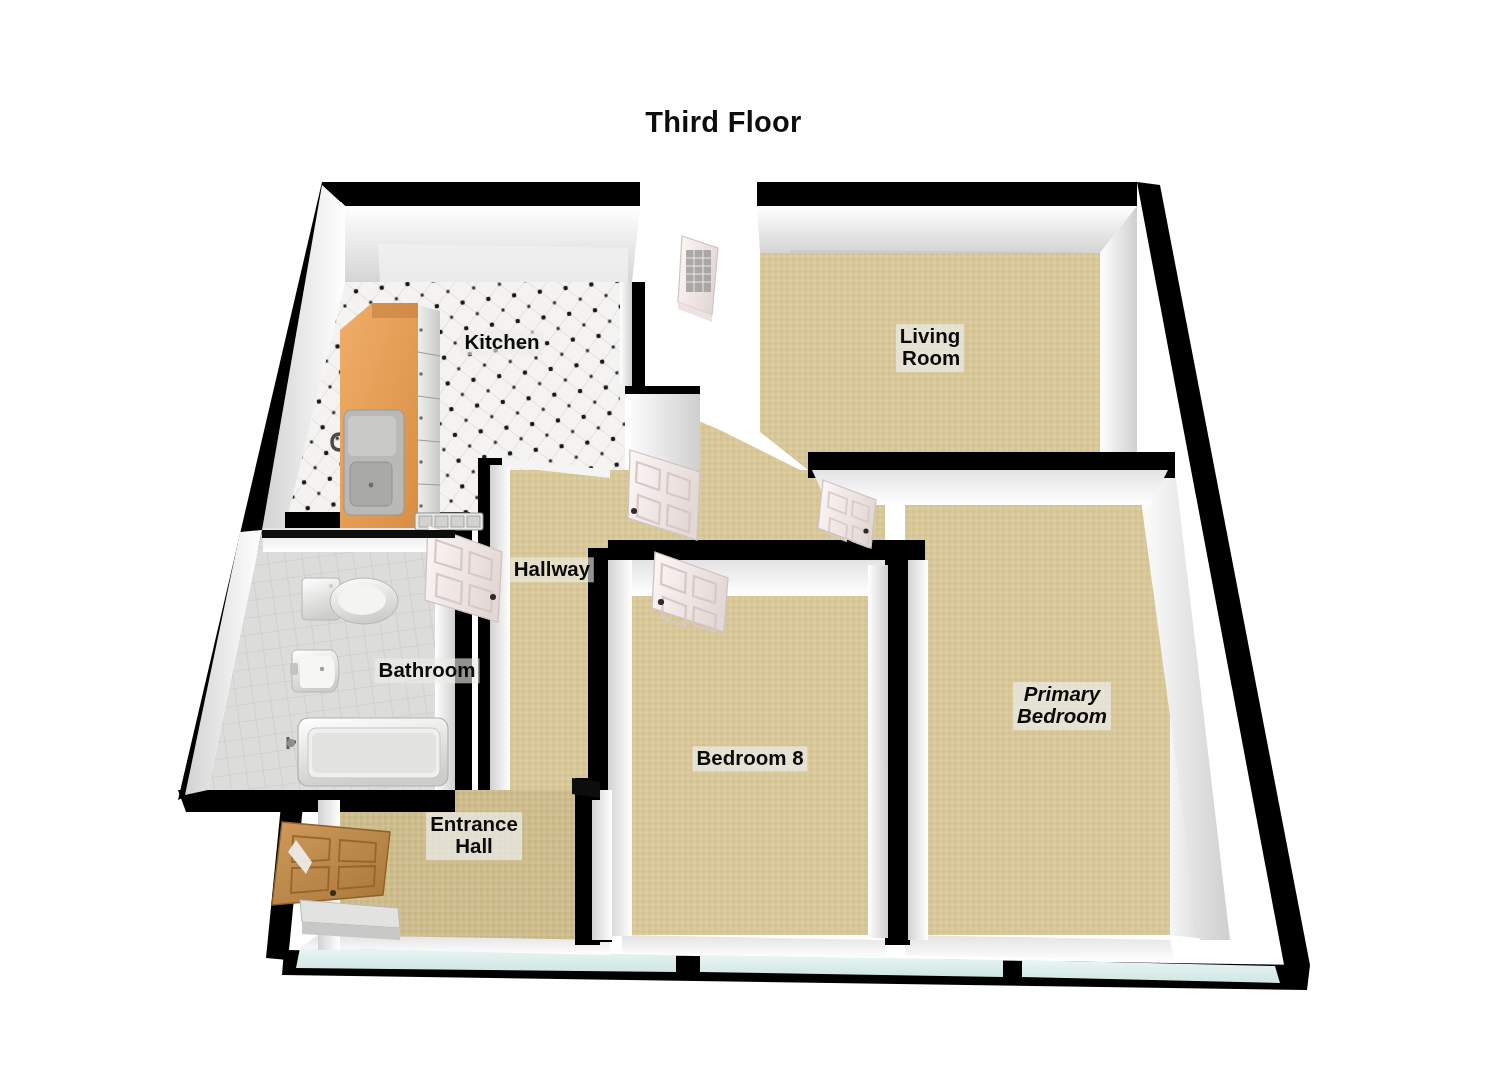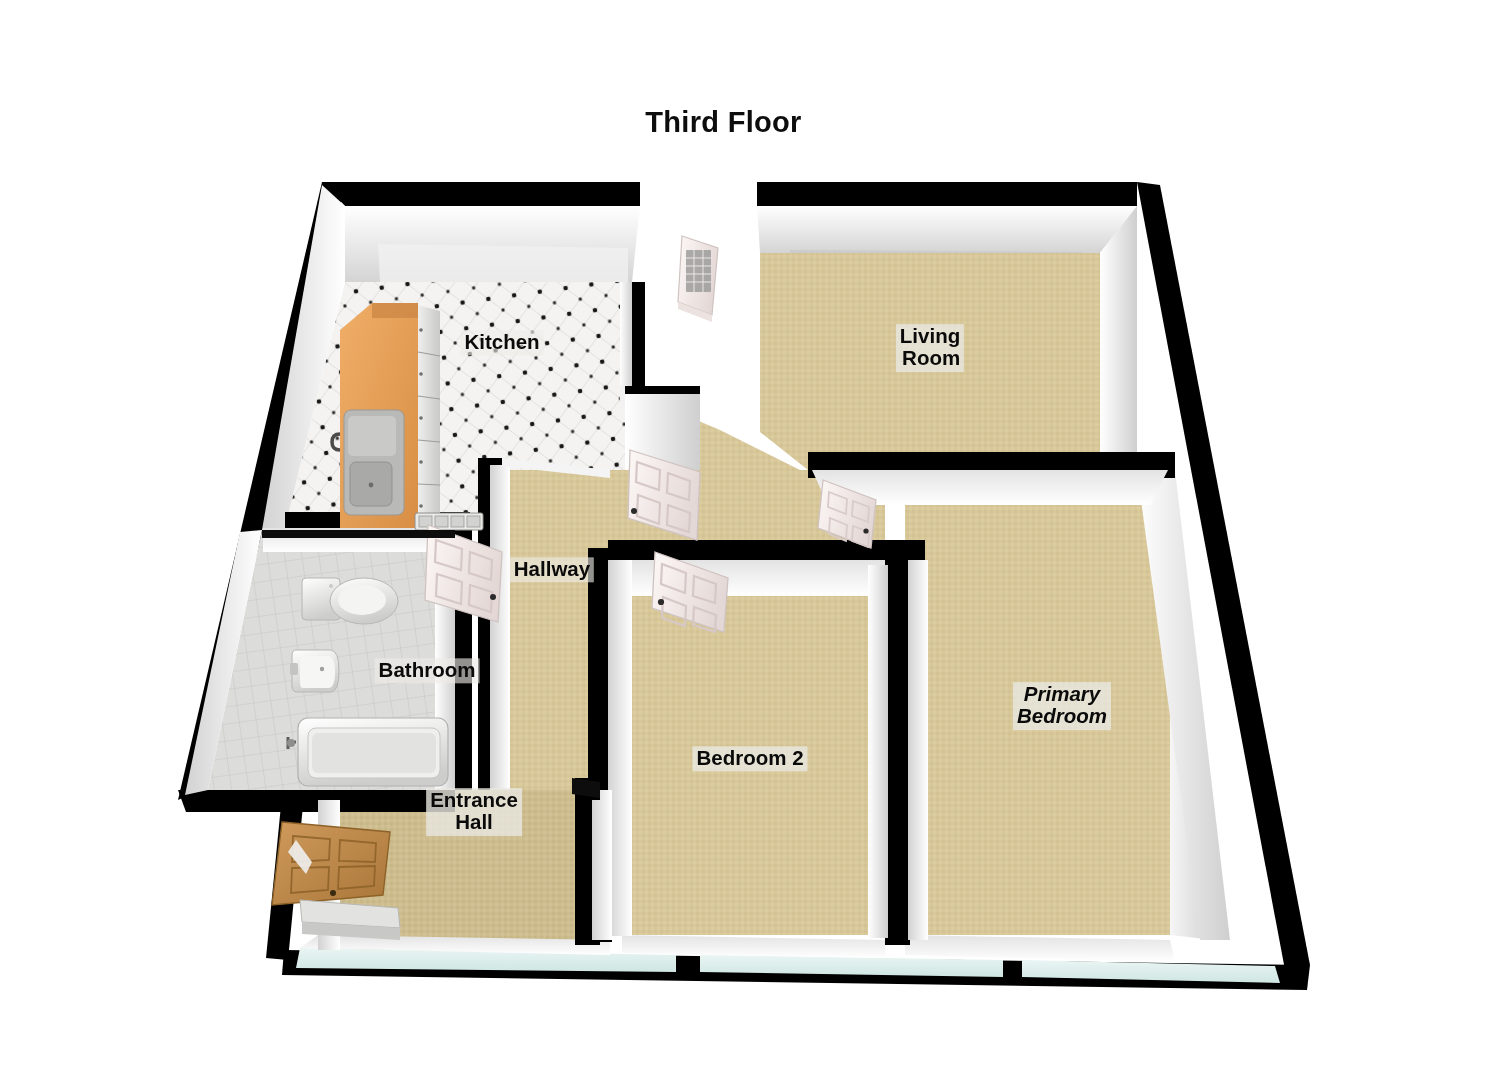--- a/index.html
+++ b/index.html
@@ -380,21 +380,21 @@
 
   <div class="room-label plain" style="left:502px; top:343px;">Kitchen</div>
 
   <div class="room-label" style="left:930px; top:348px;text-align:right;">Living
 Room</div>
 
   <div class="room-label plain" style="left:552px; top:570px;">Hallway</div>
 
   <div class="room-label plain" style="left:379px; top:671px;margin-left:48px;">Bathroom</div>
 
-  <div class="room-label" style="left:750px; top:759px;">Bedroom 2</div>
+  <div class="room-label" style="left:750px; top:759px;">Bedroom 8</div>
 
   <div class="room-label" style="left:1062px; top:706px;font-style:italic;">Primary
 Bedroom</div>
 
-  <div class="room-label" style="left:474px; top:812px;">Entrance
+  <div class="room-label" style="left:474px; top:836px;">Entrance
 Hall</div>
 
 </div>
 
 </body></html>

